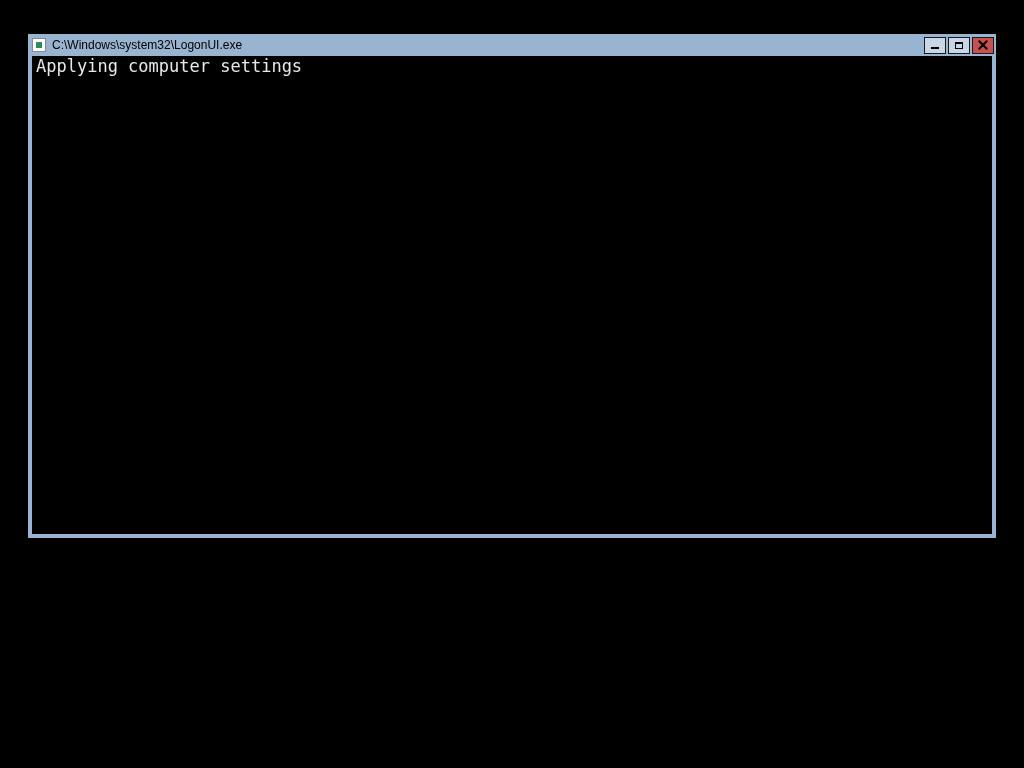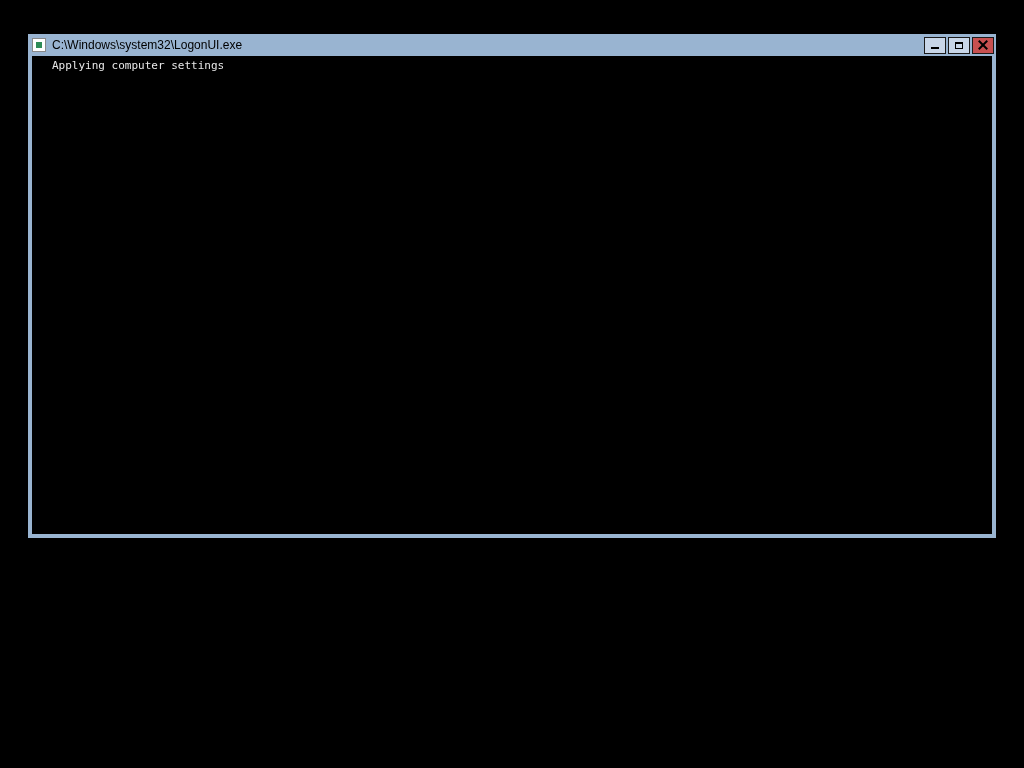--- a/index.html
+++ b/index.html
@@ -107,23 +107,23 @@
   .close-glyph::before {
     transform: rotate(45deg);
   }
   .close-glyph::after {
     transform: rotate(-45deg);
   }
   .client-area {
     flex: 1;
     margin: 0 4px 4px 4px;
     background: #000000;
-    padding: 2px 20px;
+    padding: 2px 4px;
     font-family: Consolas, "Lucida Console", monospace;
-    font-size: 11px;
+    font-size: 17px;
     color: #e8e8e8;
     line-height: 16px;
     overflow: hidden;
   }
 </style>
 </head>
 <body>
 
 <div class="window">
   <div class="titlebar">

